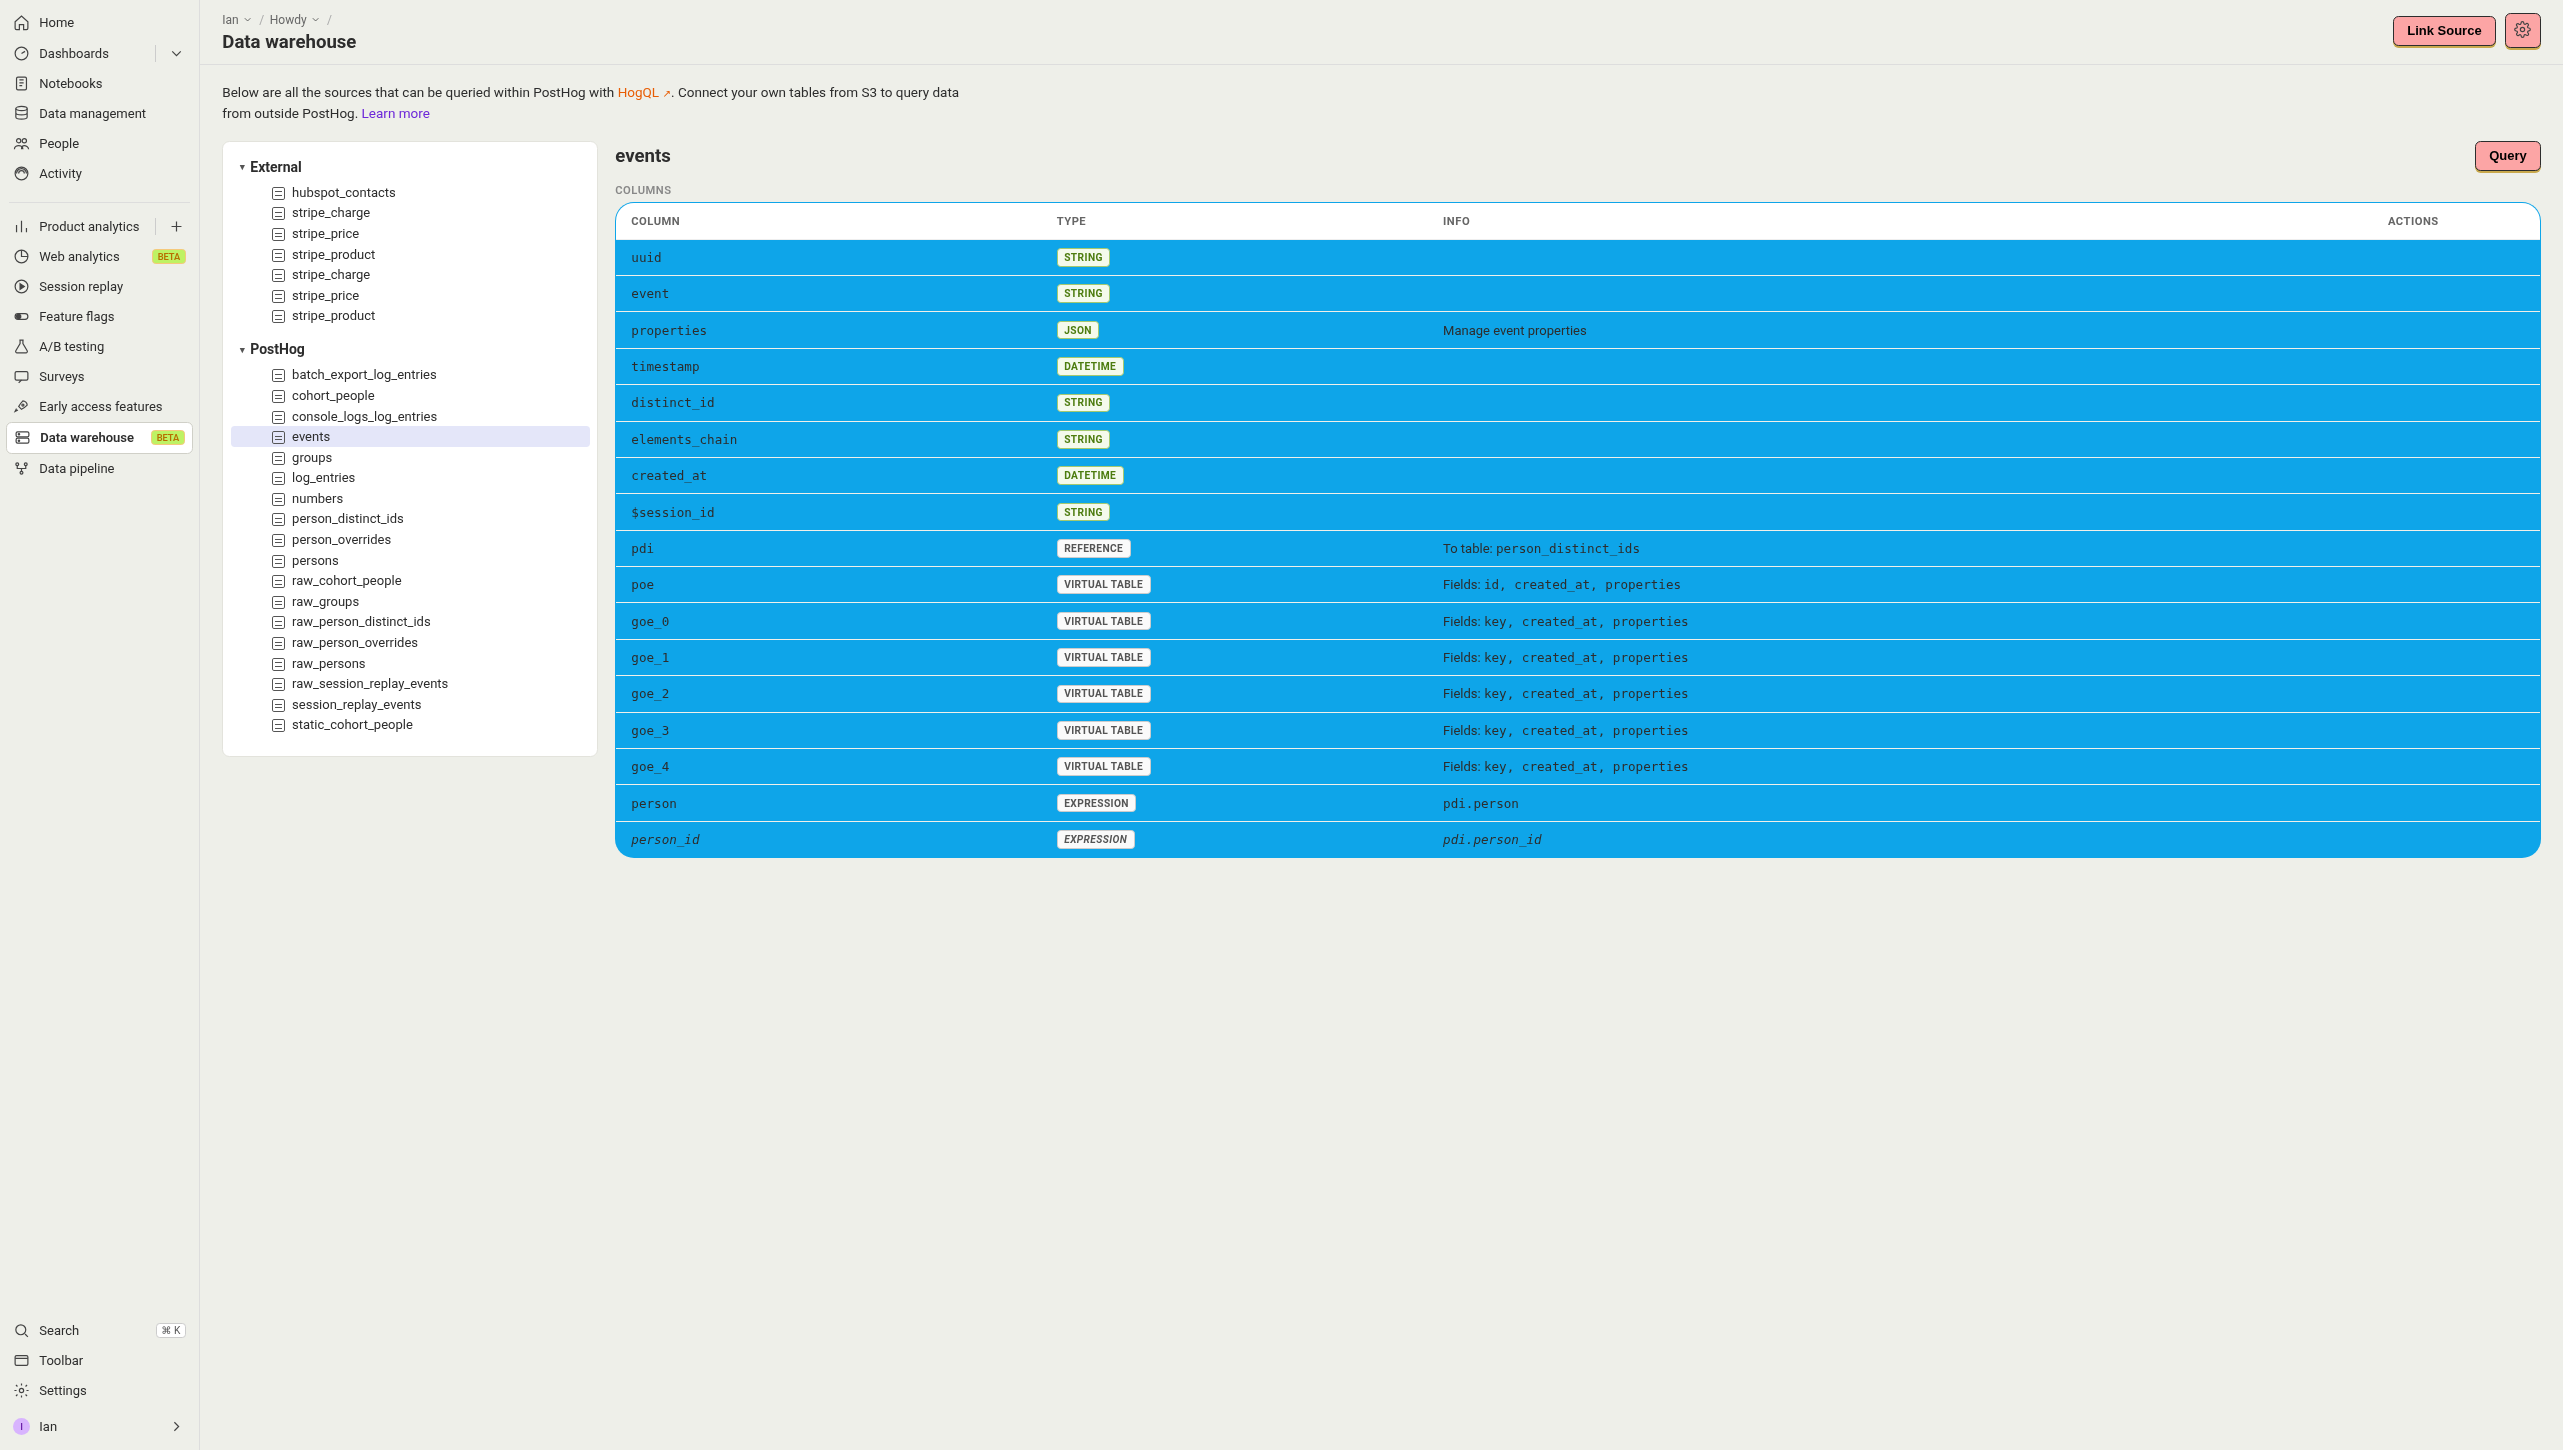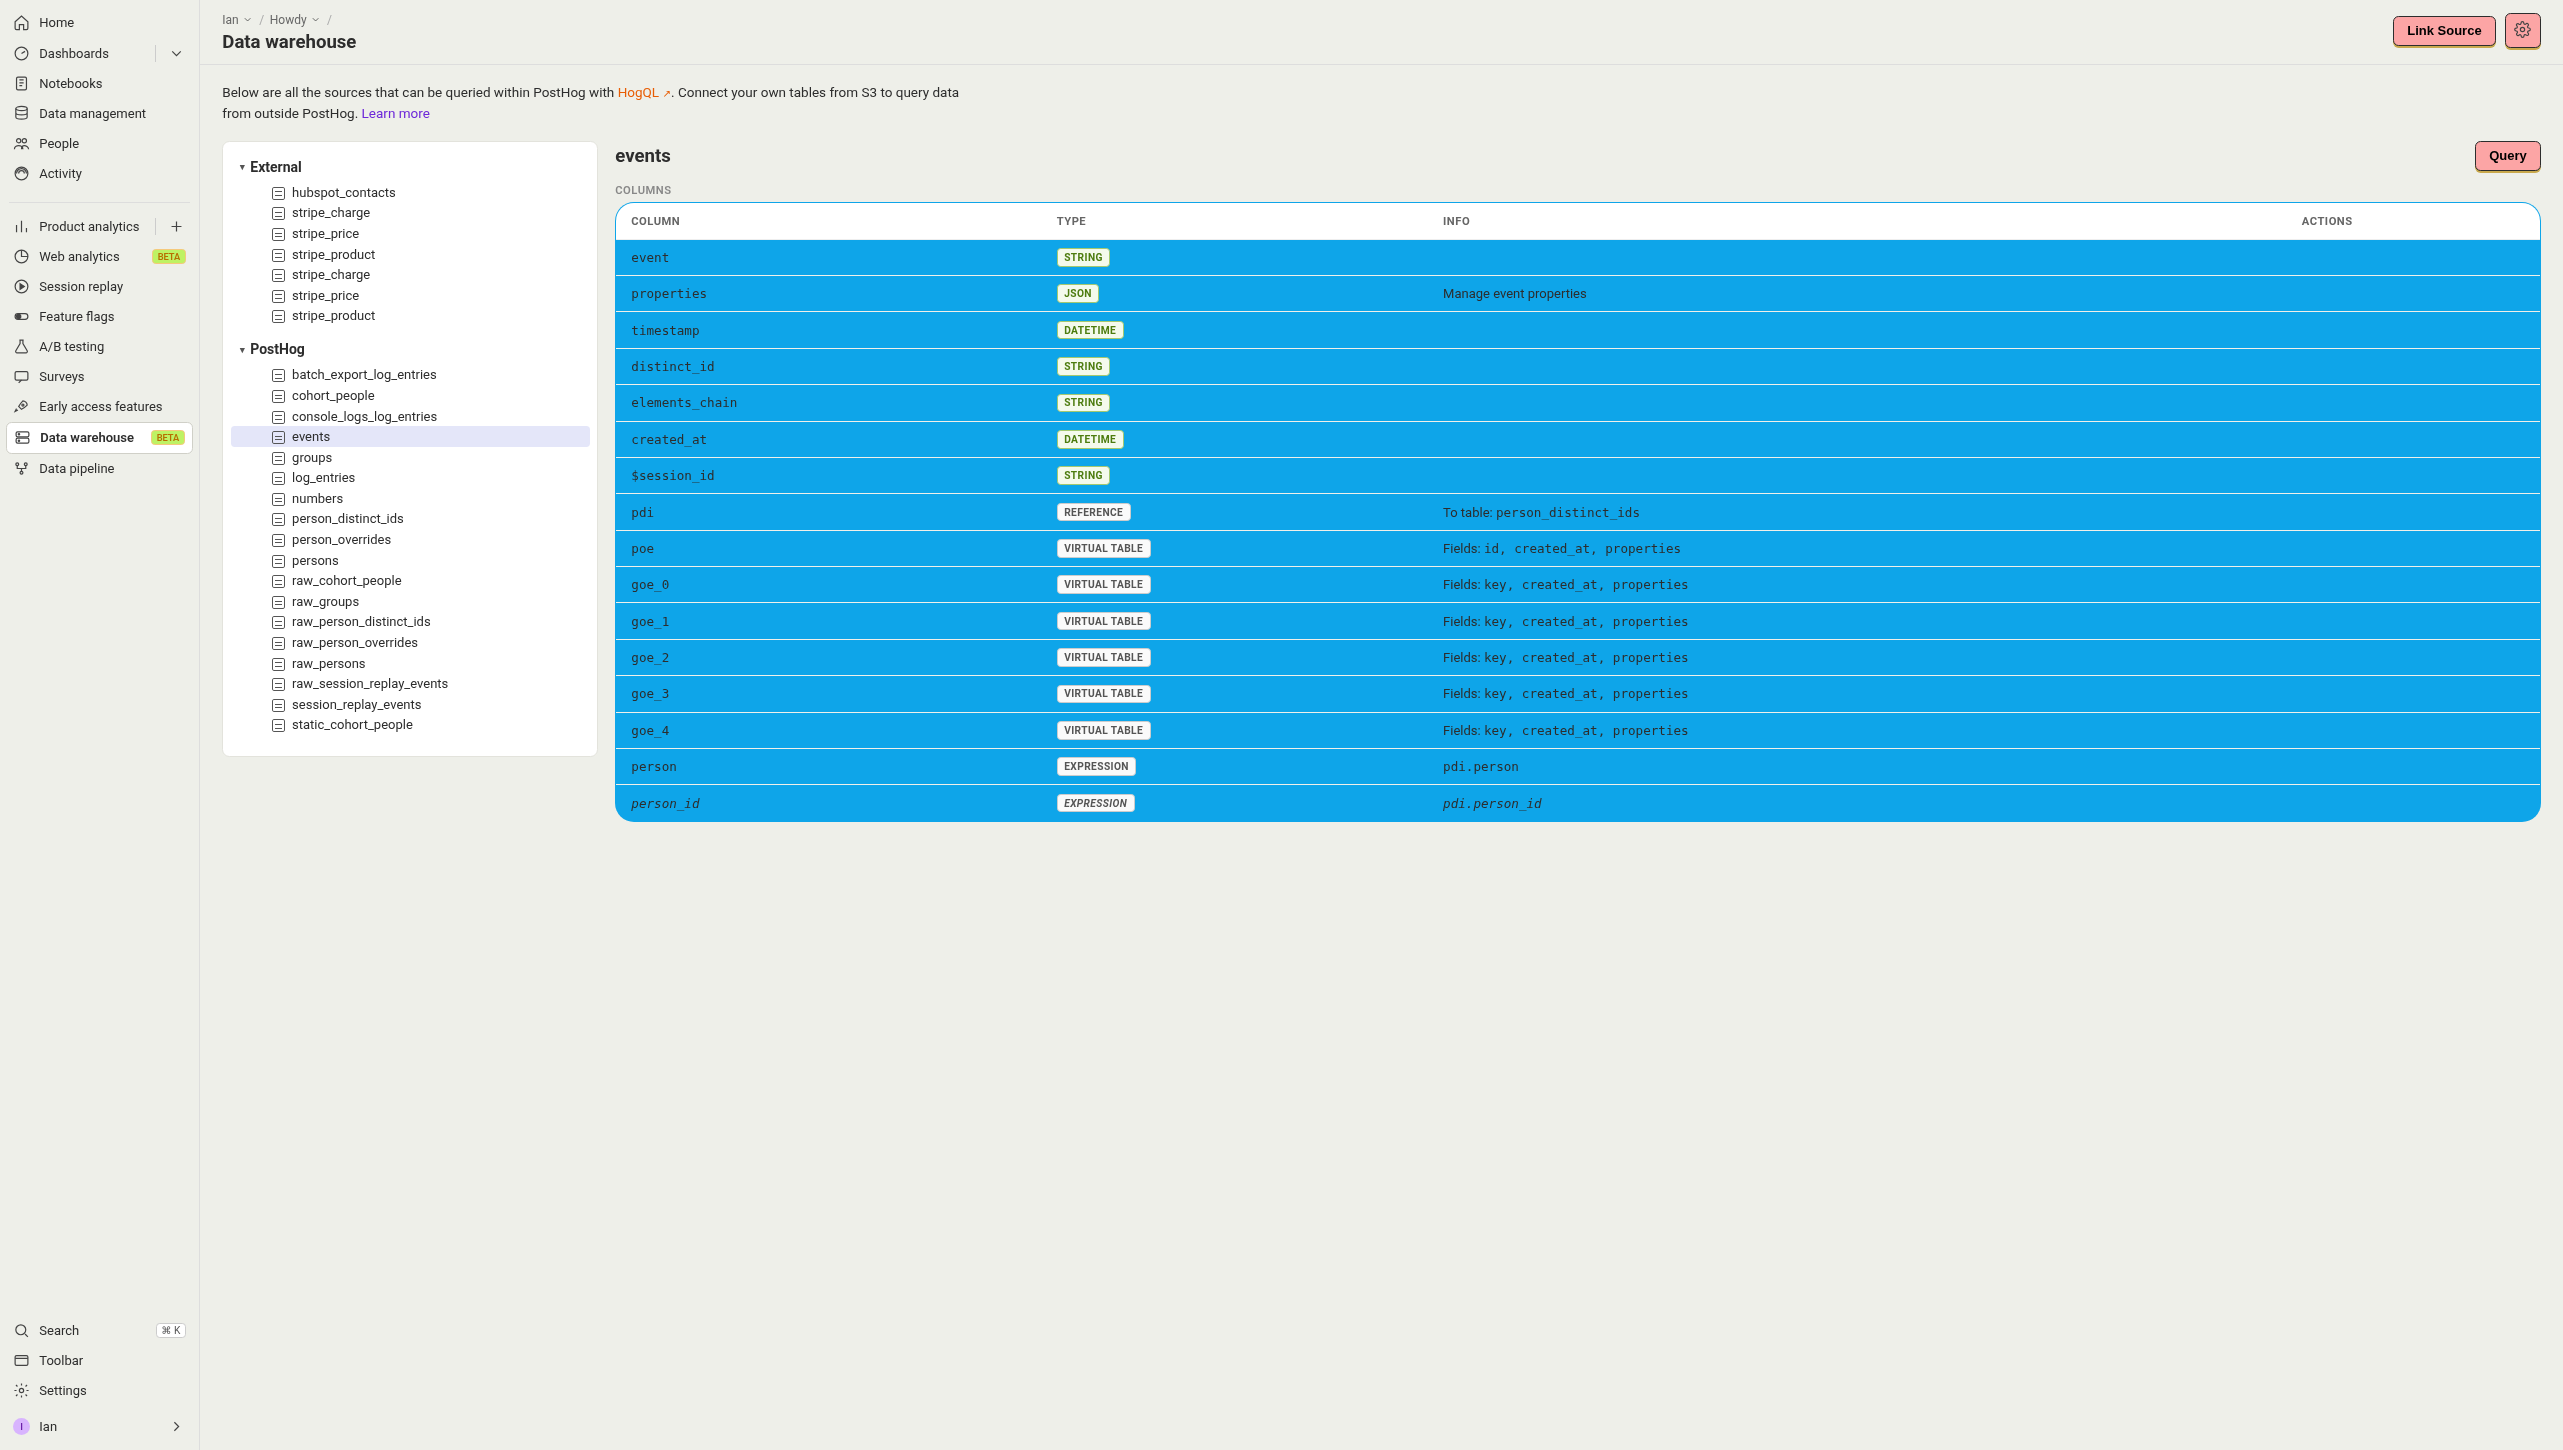--- a/index.html
+++ b/index.html
@@ -172,21 +172,21 @@
   table.cols th {
     text-align:left;
     font-size:11.2px;
     letter-spacing:0.5px;
     color:#666;
     font-weight:700;
     padding:11.2px 15px;
     border-bottom:0.9px solid #eee;
     background:#fff;
   }
-  table.cols th.actions { text-align:left; }
+  table.cols th.actions { text-align:center; }
   table.cols td {
     padding:8.4px 15px;
     border-bottom:0.9px solid #f0f0ea;
     vertical-align:middle;
   }
   table.cols tr:last-child td { border-bottom:none;font-style:italic; }
   table.cols td.colname {
     font-family: ui-monospace, SFMono-Regular, Menlo, monospace;
     font-size:12.6px;
   }
@@ -580,20 +580,26 @@
             <thead>
               <tr>
                 <th>COLUMN</th>
                 <th>TYPE</th>
                 <th>INFO</th>
                 <th class="actions">ACTIONS</th>
               </tr>
             </thead>
             <tbody id="cols-body">
                 <tr>
+    <td class="colname">uuid</td>
+    <td><span class="type-badge type-STRING">STRING</span></td>
+    <td class="info-text"></td>
+    <td></td>
+                </tr>
+                <tr>
     <td class="colname">event</td>
     <td><span class="type-badge type-STRING">STRING</span></td>
     <td class="info-text"></td>
     <td></td>
                 </tr>
                 <tr>
     <td class="colname">properties</td>
     <td><span class="type-badge type-JSON">JSON</span></td>
     <td class="info-text"><span>Manage event properties</span></td>
     <td></td>

